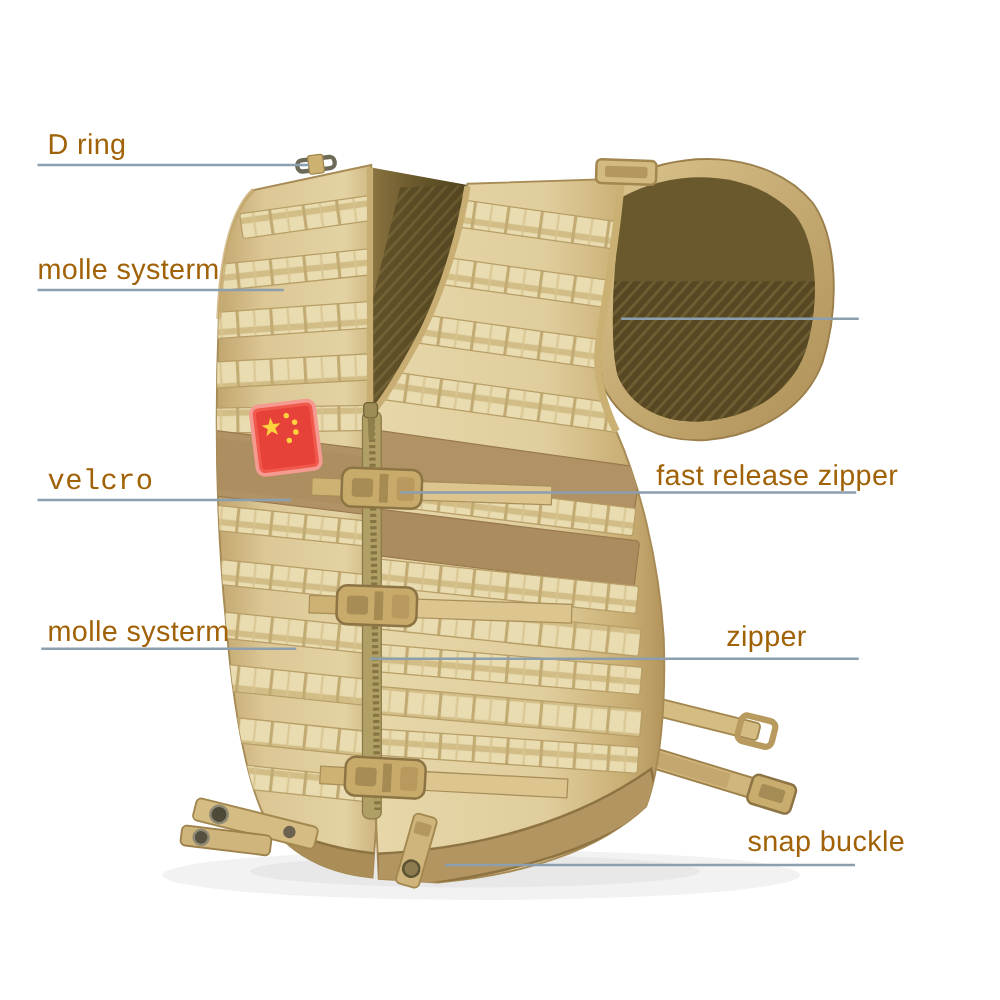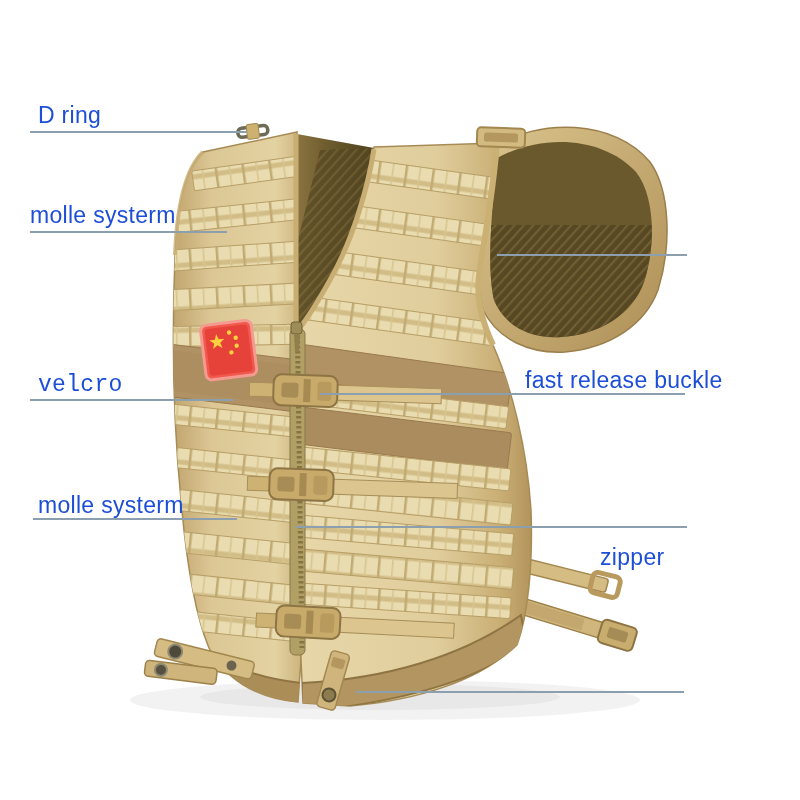--- a/index.html
+++ b/index.html
@@ -7,21 +7,21 @@
     width:800px;height:800px;
     background:#ffffff;
     font-family:"Liberation Sans", sans-serif;
     position:relative;
     overflow:hidden;
   }
   #stage{position:absolute;left:0;top:0;width:800px;height:800px;}
   svg#vest{position:absolute;left:0;top:0;}
   .callout{
     position:absolute;
-    color:#1d4ed8;
+    color:#a16207;
     font-size:23px;
     line-height:26px;
     letter-spacing:0.3px;
     white-space:nowrap;
     z-index:5;
   }
   .leader{
     position:absolute;
     height:2px;
     background:#8b9fae;
@@ -33,21 +33,21 @@
   #lbl-molle-upper   {left:30px;  top:202px;}
   #line-molle-upper  {left:30px;  top:231px; width:197px;}
   #lbl-inside-pocket {left:545px; top:227px;}
   #line-inside-pocket{left:497px; top:254px; width:190px;}
   #lbl-velcro        {left:38px;  top:372px;font-family:Liberation Mono, monospace;}
   #line-velcro       {left:30px;  top:399px; width:203px;}
   #lbl-fast-release  {left:525px; top:367px;}
   #line-fast-release {left:320px; top:393px; width:365px;}
   #lbl-molle-lower   {left:38px;  top:492px;}
   #line-molle-lower  {left:33px;  top:518px; width:204px;}
-  #lbl-zipper        {left:600px; top:496px;margin-top:48px;}
+  #lbl-zipper        {left:581px; top:496px;}
   #line-zipper       {left:296px; top:526px; width:391px;}
   #lbl-snap-buckle   {left:598px; top:660px;}
   #line-snap-buckle  {left:356px; top:691px; width:328px;}
 </style>
 </head>
 <body>
 
 <div id="stage">
 
   <svg id="vest" width="800" height="800" viewBox="0 0 800 800">
@@ -252,24 +252,25 @@
   <div class="leader" id="line-d-ring"></div>
 
   <span class="callout" id="lbl-molle-upper">molle systerm</span>
   <div class="leader" id="line-molle-upper"></div>
 
   <div class="leader" id="line-inside-pocket"></div>
 
   <span class="callout" id="lbl-velcro">velcro</span>
   <div class="leader" id="line-velcro"></div>
 
-  <span class="callout" id="lbl-fast-release">fast release buckle</span>
+  <span class="callout" id="lbl-fast-release">fast release zipper</span>
   <div class="leader" id="line-fast-release"></div>
 
   <span class="callout" id="lbl-molle-lower">molle systerm</span>
   <div class="leader" id="line-molle-lower"></div>
 
   <span class="callout" id="lbl-zipper">zipper</span>
   <div class="leader" id="line-zipper"></div>
 
+  <span class="callout" id="lbl-snap-buckle">snap buckle</span>
   <div class="leader" id="line-snap-buckle"></div>
 
 </div>
 
 </body></html>

